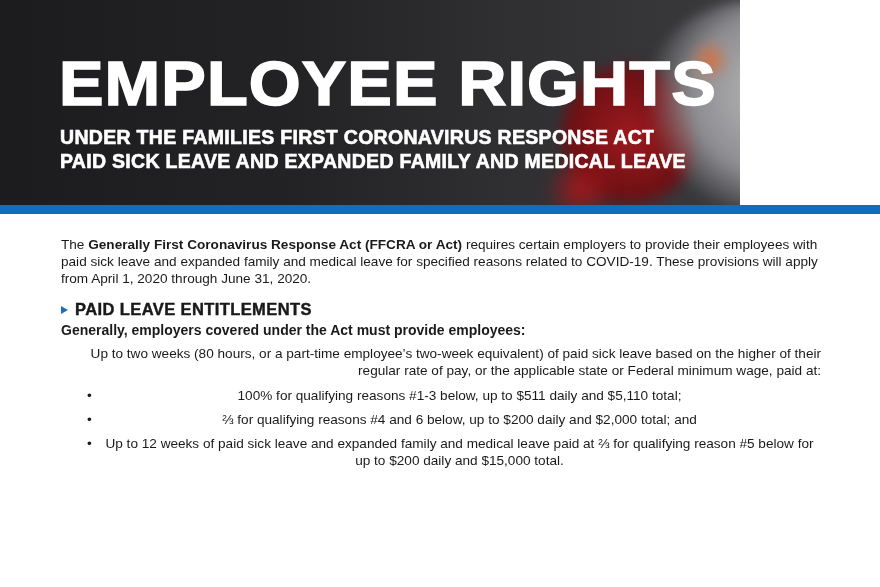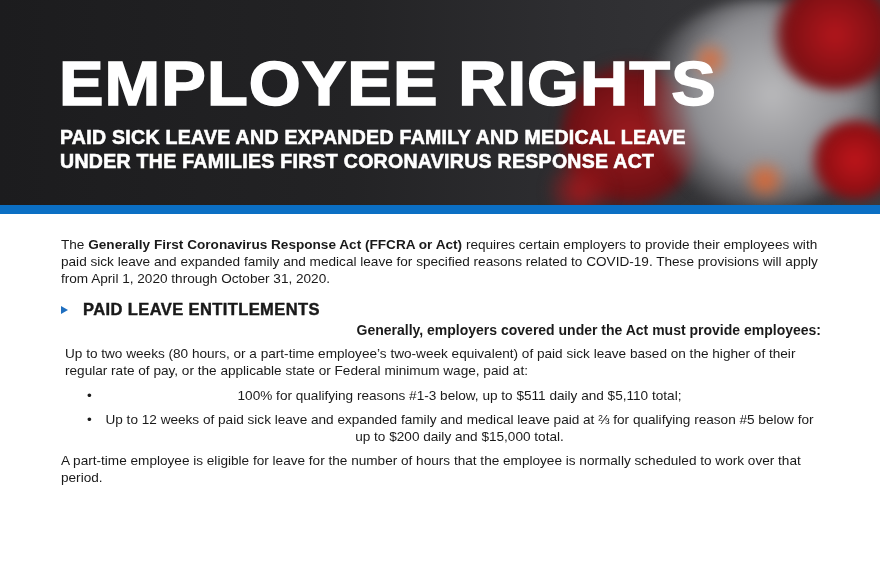--- a/index.html
+++ b/index.html
@@ -1,18 +1,18 @@
 <!DOCTYPE html>
 <html><head>
 <meta charset="utf-8">
 <style>
   html, body { margin: 0; padding: 0; }
   body { width: 880px; height: 587px; background: #ffffff; overflow: hidden; font-family: "Liberation Sans", sans-serif; color: #1a1a1a; }
   .banner {
-    position: relative; width: 880px; height: 205px; overflow: hidden;
+    position: relative; width: 740px; height: 205px; overflow: hidden;
     background: linear-gradient(90deg, #1c1c1e 0%, #232325 40%, #2e2e31 65%, #3a3a3d 100%);
   }
   .virus { position: absolute; border-radius: 50%; filter: blur(6px); }
   .v1 { left: 560px; top: 60px; width: 140px; height: 150px; background: radial-gradient(circle, #9c1a1e 0%, #6e1014 60%, rgba(60,10,12,0) 75%); }
   .v2 { left: 640px; top: 0px; width: 240px; height: 210px; background: radial-gradient(circle at 55% 45%, #b9b9bb 0%, #8e8e92 45%, rgba(80,80,85,0) 72%); }
   .v3 { left: 770px; top: -20px; width: 130px; height: 110px; background: radial-gradient(circle, #b3161c 0%, #7a0f13 60%, rgba(80,10,12,0) 75%); }
   .v4 { left: 810px; top: 120px; width: 90px; height: 80px; background: radial-gradient(circle, #c0151b 0%, #8a0e12 60%, rgba(90,10,12,0) 75%); }
   .v5 { left: 740px; top: 160px; width: 50px; height: 40px; background: radial-gradient(circle, #e3652c 0%, rgba(200,80,40,0) 70%); }
   .v6 { left: 690px; top: 40px; width: 40px; height: 40px; background: radial-gradient(circle, #df6a35 0%, rgba(200,80,40,0) 70%); }
   .v7 { left: 540px; top: 160px; width: 80px; height: 60px; background: radial-gradient(circle, #a3171b 0%, rgba(120,15,18,0) 70%); }
@@ -24,58 +24,58 @@
   }
   .banner-sub {
     position: absolute; left: 60px; top: 125px; margin: 0;
     font-weight: 700; font-size: 19.5px; line-height: 24px; color: #ffffff; letter-spacing: 0.3px;
     -webkit-text-stroke: 0.6px #ffffff;
   }
   .blue-bar { width: 880px; height: 9px; background: #0b6fc4; }
   .content { position: absolute; left: 61px; top: 236px; width: 760px; font-size: 13.6px; line-height: 17px; }
   .intro { margin: 0; }
   .intro b { font-weight: 700; }
-  .section-heading { margin: 14px 0 0 0; font-size: 16.5px; font-weight: 900; letter-spacing: 0.4px; display: flex; align-items: center; gap: 8px; -webkit-text-stroke: 0.4px #111; }
+  .section-heading { margin: 14px 0 0 0; font-size: 16.5px; font-weight: 900; letter-spacing: 0.4px; display: flex; align-items: center; -webkit-text-stroke: 0.4px #111; }
   .arrow { display: inline-block; width: 0; height: 0; border-top: 4px solid transparent; border-bottom: 4px solid transparent; border-left: 7px solid #1f6fc0; margin-right: 7px; }
-  .lead { margin: 4px 0 0 0; font-weight: 700; font-size: 14px; text-align: right; }
-  .para { margin: 6px 0 0 4px; }
+  .lead { margin: 4px 0 0 0; font-weight: 700; font-size: 14px; }
+  .para { margin: 6px 0 0 4px; text-align: right; }
   .bullets { list-style: none; margin: 8px 0 0 0; padding: 0 0 0 26px; }
   .bullets li { position: relative; padding-left: 11px; margin-bottom: 7px; text-align: center; }
   .bullets li::before { content: "•"; position: absolute; left: 0; top: 0; }
   .footer-para { margin: 0; }
 </style>
 </head>
 <body>
 
 <div class="banner">
   <div class="virus v1"></div>
   <div class="virus v2"></div>
   <div class="virus v3"></div>
   <div class="virus v4"></div>
   <div class="virus v5"></div>
   <div class="virus v6"></div>
   <div class="virus v7"></div>
   <h1 class="banner-title">EMPLOYEE RIGHTS</h1>
   <div class="banner-sub">
+    <div>UNDER THE FAMILIES FIRST CORONAVIRUS RESPONSE ACT</div>
     <div>PAID SICK LEAVE AND EXPANDED FAMILY AND MEDICAL LEAVE</div>
-    <div>UNDER THE FAMILIES FIRST CORONAVIRUS RESPONSE ACT</div>
   </div>
 </div>
 <div class="blue-bar"></div>
 
 <div class="content">
-  <p class="intro"><span>The </span><b>Generally First Coronavirus Response Act (FFCRA or Act)</b><span> requires certain employers to provide their employees with paid sick leave and expanded family and medical leave for specified reasons related to COVID-19. These provisions will apply from April 1, 2020 through October 31, 2020.</span></p>
+  <p class="intro"><span>The </span><b>Generally First Coronavirus Response Act (FFCRA or Act)</b><span> requires certain employers to provide their employees with paid sick leave and expanded family and medical leave for specified reasons related to COVID-19. These provisions will apply from April 1, 2020 through June 31, 2020.</span></p>
 
   <h2 class="section-heading">
     <span class="arrow"></span>
     <span>PAID LEAVE ENTITLEMENTS</span>
   </h2>
 
   <p class="lead">Generally, employers covered under the Act must provide employees:</p>
   <p class="para">Up to two weeks (80 hours, or a part-time employee’s two-week equivalent) of paid sick leave based on the higher of their regular rate of pay, or the applicable state or Federal minimum wage, paid at:</p>
 
   <ul class="bullets">
     <li>100% for qualifying reasons #1-3 below, up to $511 daily and $5,110 total;</li>
+    <li>⅔ for qualifying reasons #4 and 6 below, up to $200 daily and $2,000 total; and</li>
     <li>Up to 12 weeks of paid sick leave and expanded family and medical leave paid at ⅔ for qualifying reason #5 below for up to $200 daily and $15,000 total.</li>
   </ul>
 
-  <p class="footer-para">A part-time employee is eligible for leave for the number of hours that the employee is normally scheduled to work over that period.</p>
 </div>
 
 </body></html>

